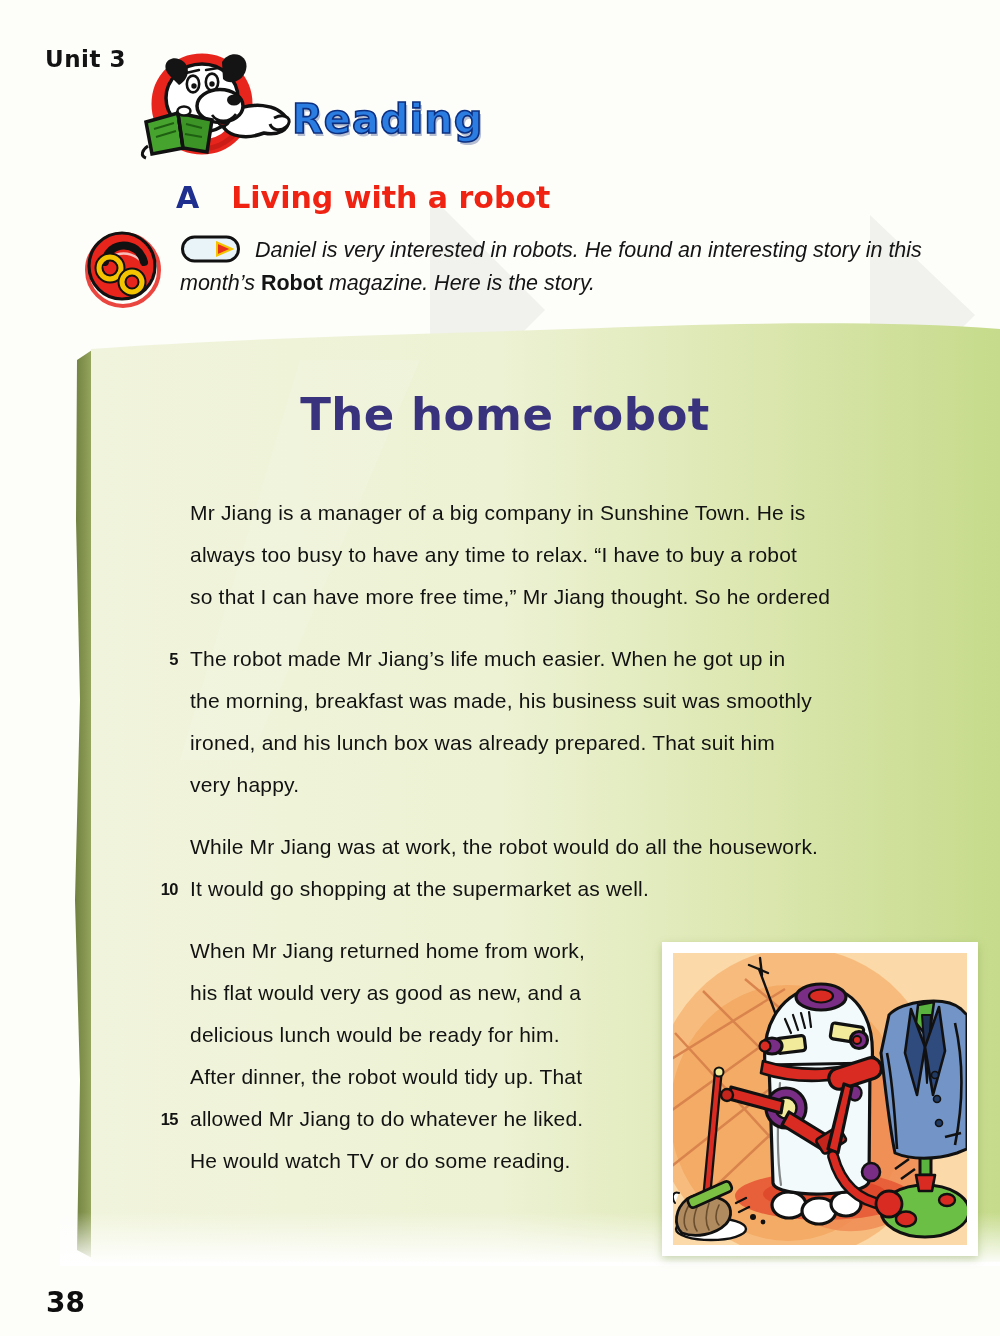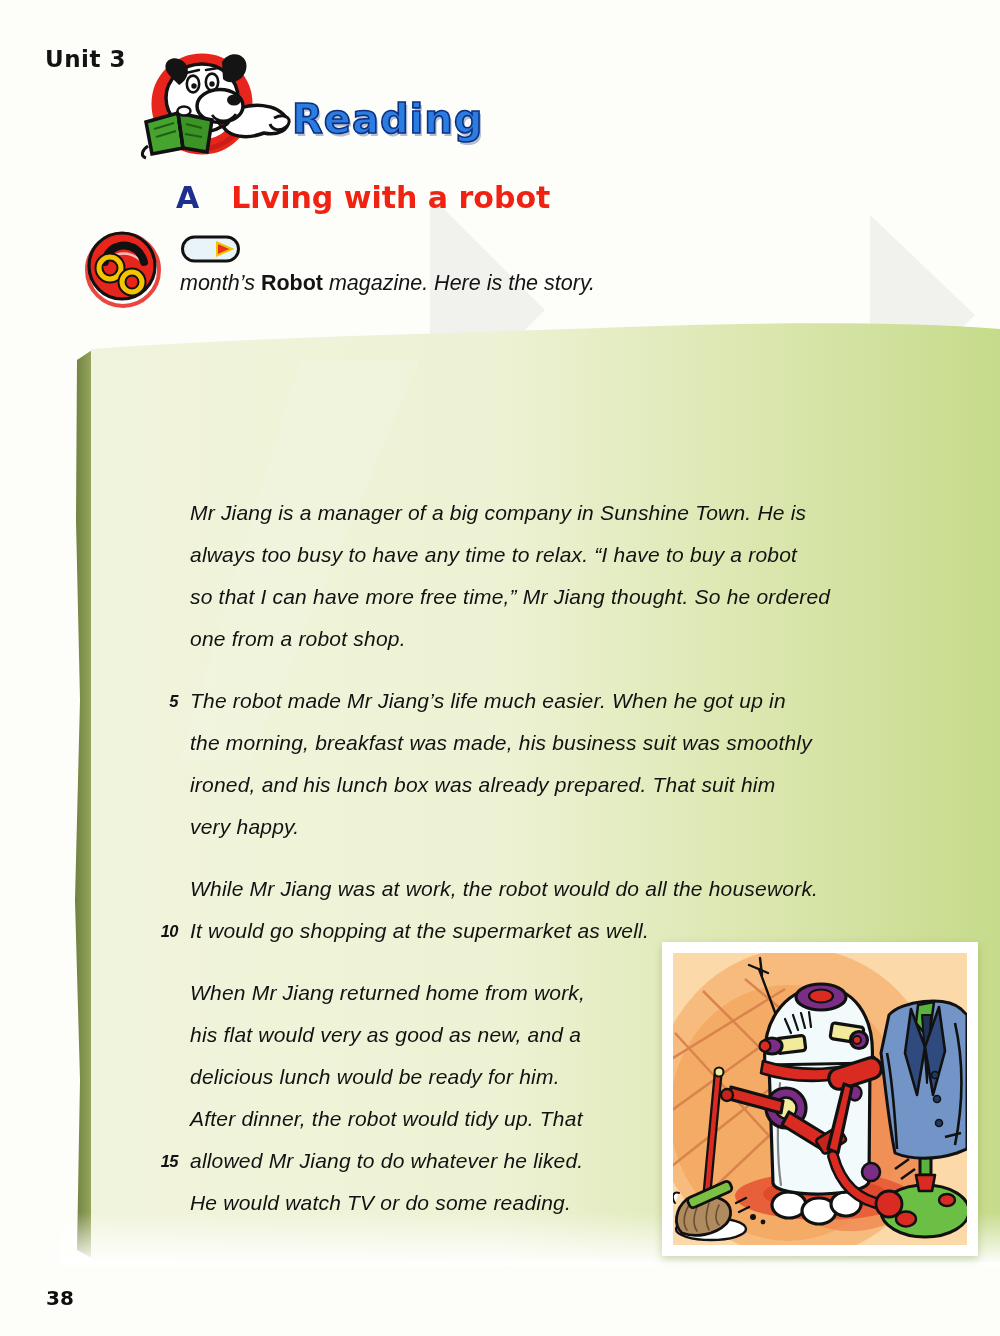--- a/index.html
+++ b/index.html
@@ -30,29 +30,29 @@
   .intro-line{white-space:nowrap;height:33px;line-height:33px;}
   .pill{display:inline-block;vertical-align:-7px;margin-right:13px;cursor:pointer;}
   .roman{font-style:normal;font-weight:bold;}
 
   .story-title{left:90px;top:388px;width:830px;text-align:center;
         font-size:45px;font-weight:bold;color:#39327d;
         font-family:"DejaVu Sans",sans-serif;letter-spacing:0.5px;}
 
   .story{left:190px;top:492px;font-size:21px;color:#121212;letter-spacing:0.2px;}
   .para{margin-bottom:20px;}
-  .sline{position:relative;height:42px;line-height:42px;white-space:nowrap;font-style:italic;}
+  .sline{position:relative;height:42px;line-height:42px;white-space:nowrap;}
   .lnum{position:absolute;left:-42px;top:0;width:30px;text-align:right;
         font-size:16.5px;font-weight:bold;letter-spacing:-0.5px;line-height:42px;}
 
   .illus{left:662px;top:942px;width:316px;height:314px;background:#ffffff;
         box-shadow:0 3px 8px rgba(110,140,55,0.35);}
   .illus svg{position:absolute;left:11px;top:11px;}
 
-  .pagenum{left:46px;top:1286px;font-size:20px;font-weight:bold;color:#0e0e0e;
+  .pagenum{left:46px;top:1286px;font-size:28px;font-weight:bold;color:#0e0e0e;
         font-family:"DejaVu Sans",sans-serif;}
 </style>
 </head>
 <body>
 
 <div class="page">
 
   <svg class="paper-svg" width="1000" height="1336" viewBox="0 0 1000 1336">
     <defs>
       <linearGradient id="paperGrad" x1="0" y1="0" x2="1" y2="0">
@@ -137,34 +137,34 @@
     </svg>
   </div>
 
   <div class="layer intro">
     <div class="intro-line">
       <span class="pill">
         <svg width="62" height="30" viewBox="0 0 62 30">
           <rect x="2.5" y="3" width="56" height="24" rx="12" fill="#e9f4f8" stroke="#111111" stroke-width="3"></rect>
           <path d="M37,8.5 L52,15 L37,21.5 Z" fill="#e8321c" stroke="#f5c400" stroke-width="2"></path>
         </svg>
-      </span>
+      </span><span class="it">Daniel is very interested in robots. He found an interesting story in this</span>
     </div>
     <div class="intro-line">
       <span class="it">month’s </span><span class="roman">Robot</span><span class="it"> magazine. Here is the story.</span>
     </div>
   </div>
 
+  <div class="layer story-title">The home robot</div>
 
   <div class="layer story">
     <div class="para">
       <div class="sline">Mr Jiang is a manager of a big company in Sunshine Town. He is</div>
       <div class="sline">always too busy to have any time to relax. “I have to buy a robot</div>
       <div class="sline">so that I can have more free time,” Mr Jiang thought. So he ordered</div>
-      <div class="sline">one from a robot shop.</div>
     </div>
     <div class="para">
       <div class="sline">
         <span class="lnum">5</span>
         <span>The robot made Mr Jiang’s life much easier. When he got up in</span>
       </div>
       <div class="sline">the morning, breakfast was made, his business suit was smoothly</div>
       <div class="sline">ironed, and his lunch box was already prepared. That suit him</div>
       <div class="sline">very happy.</div>
     </div>

